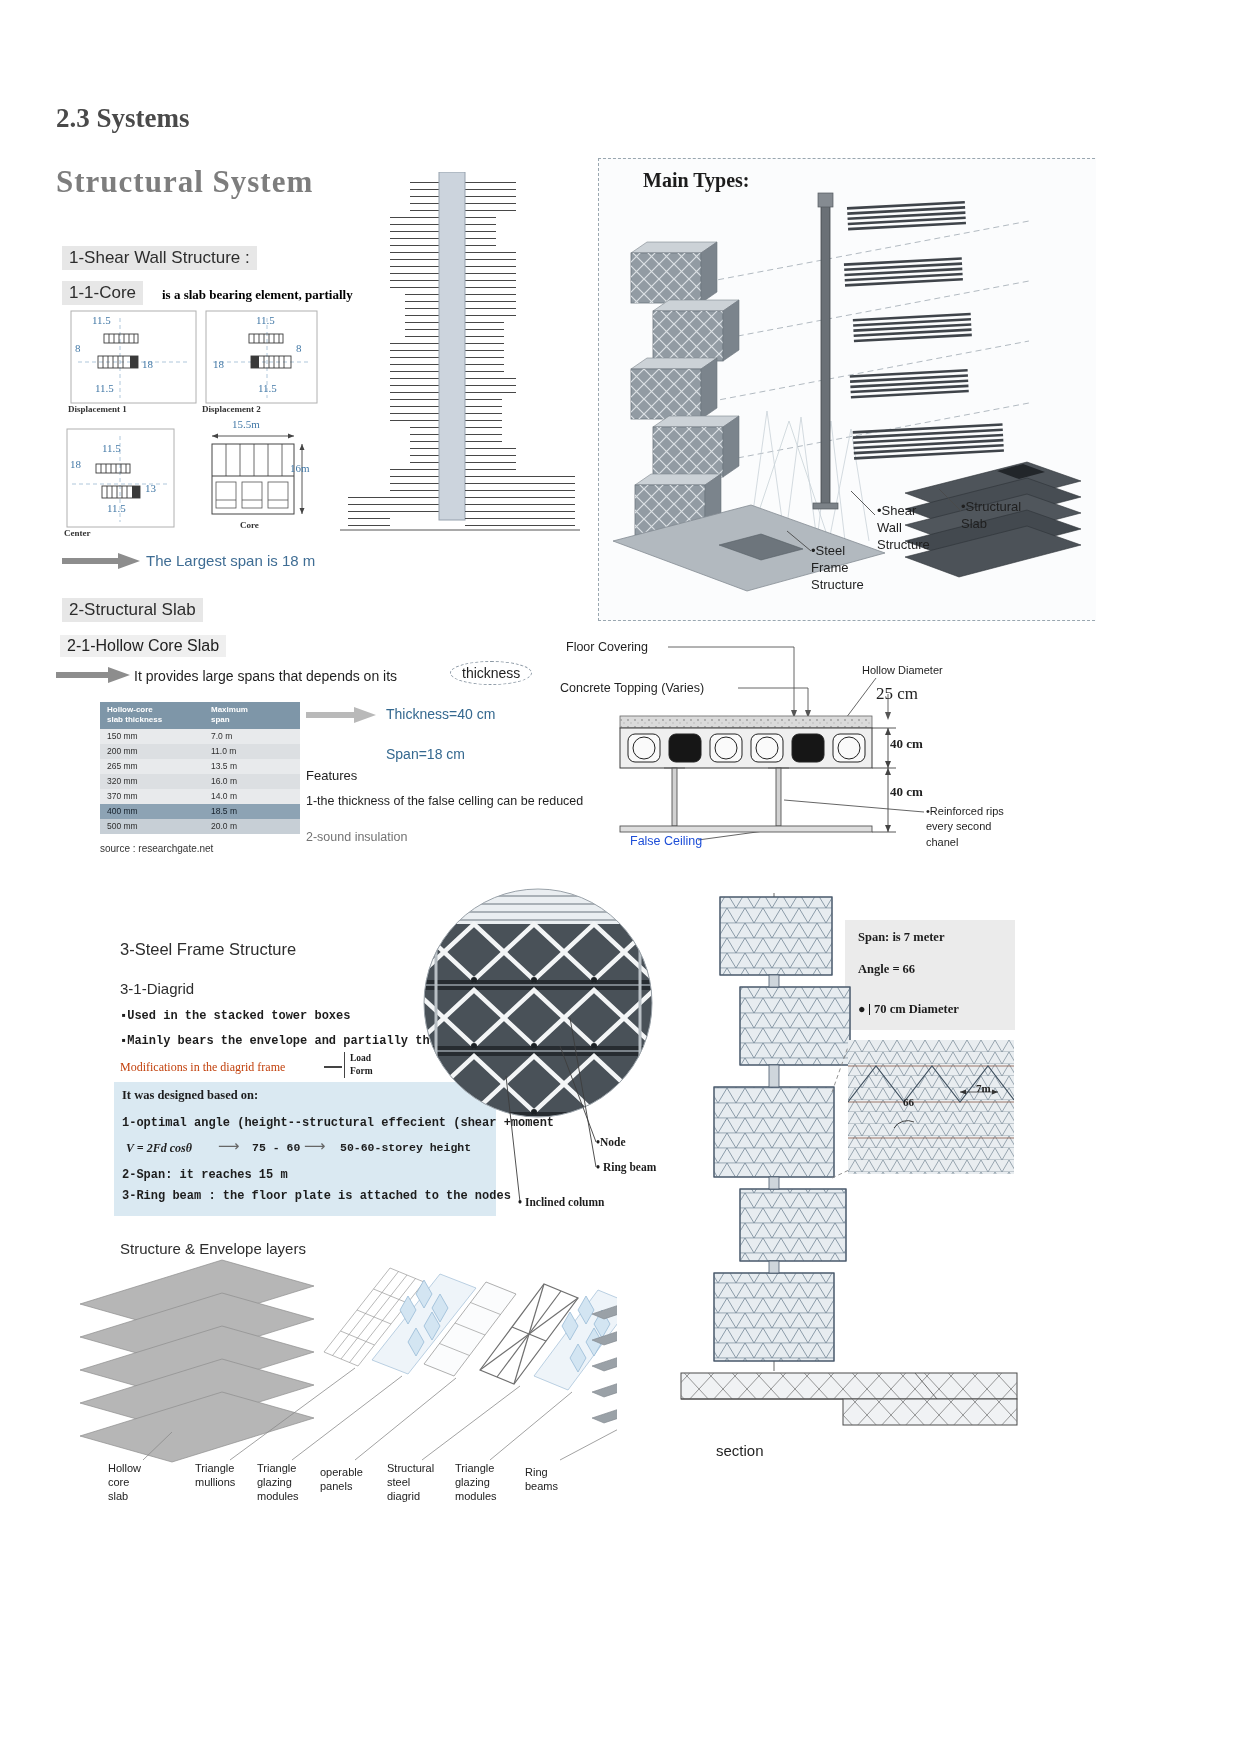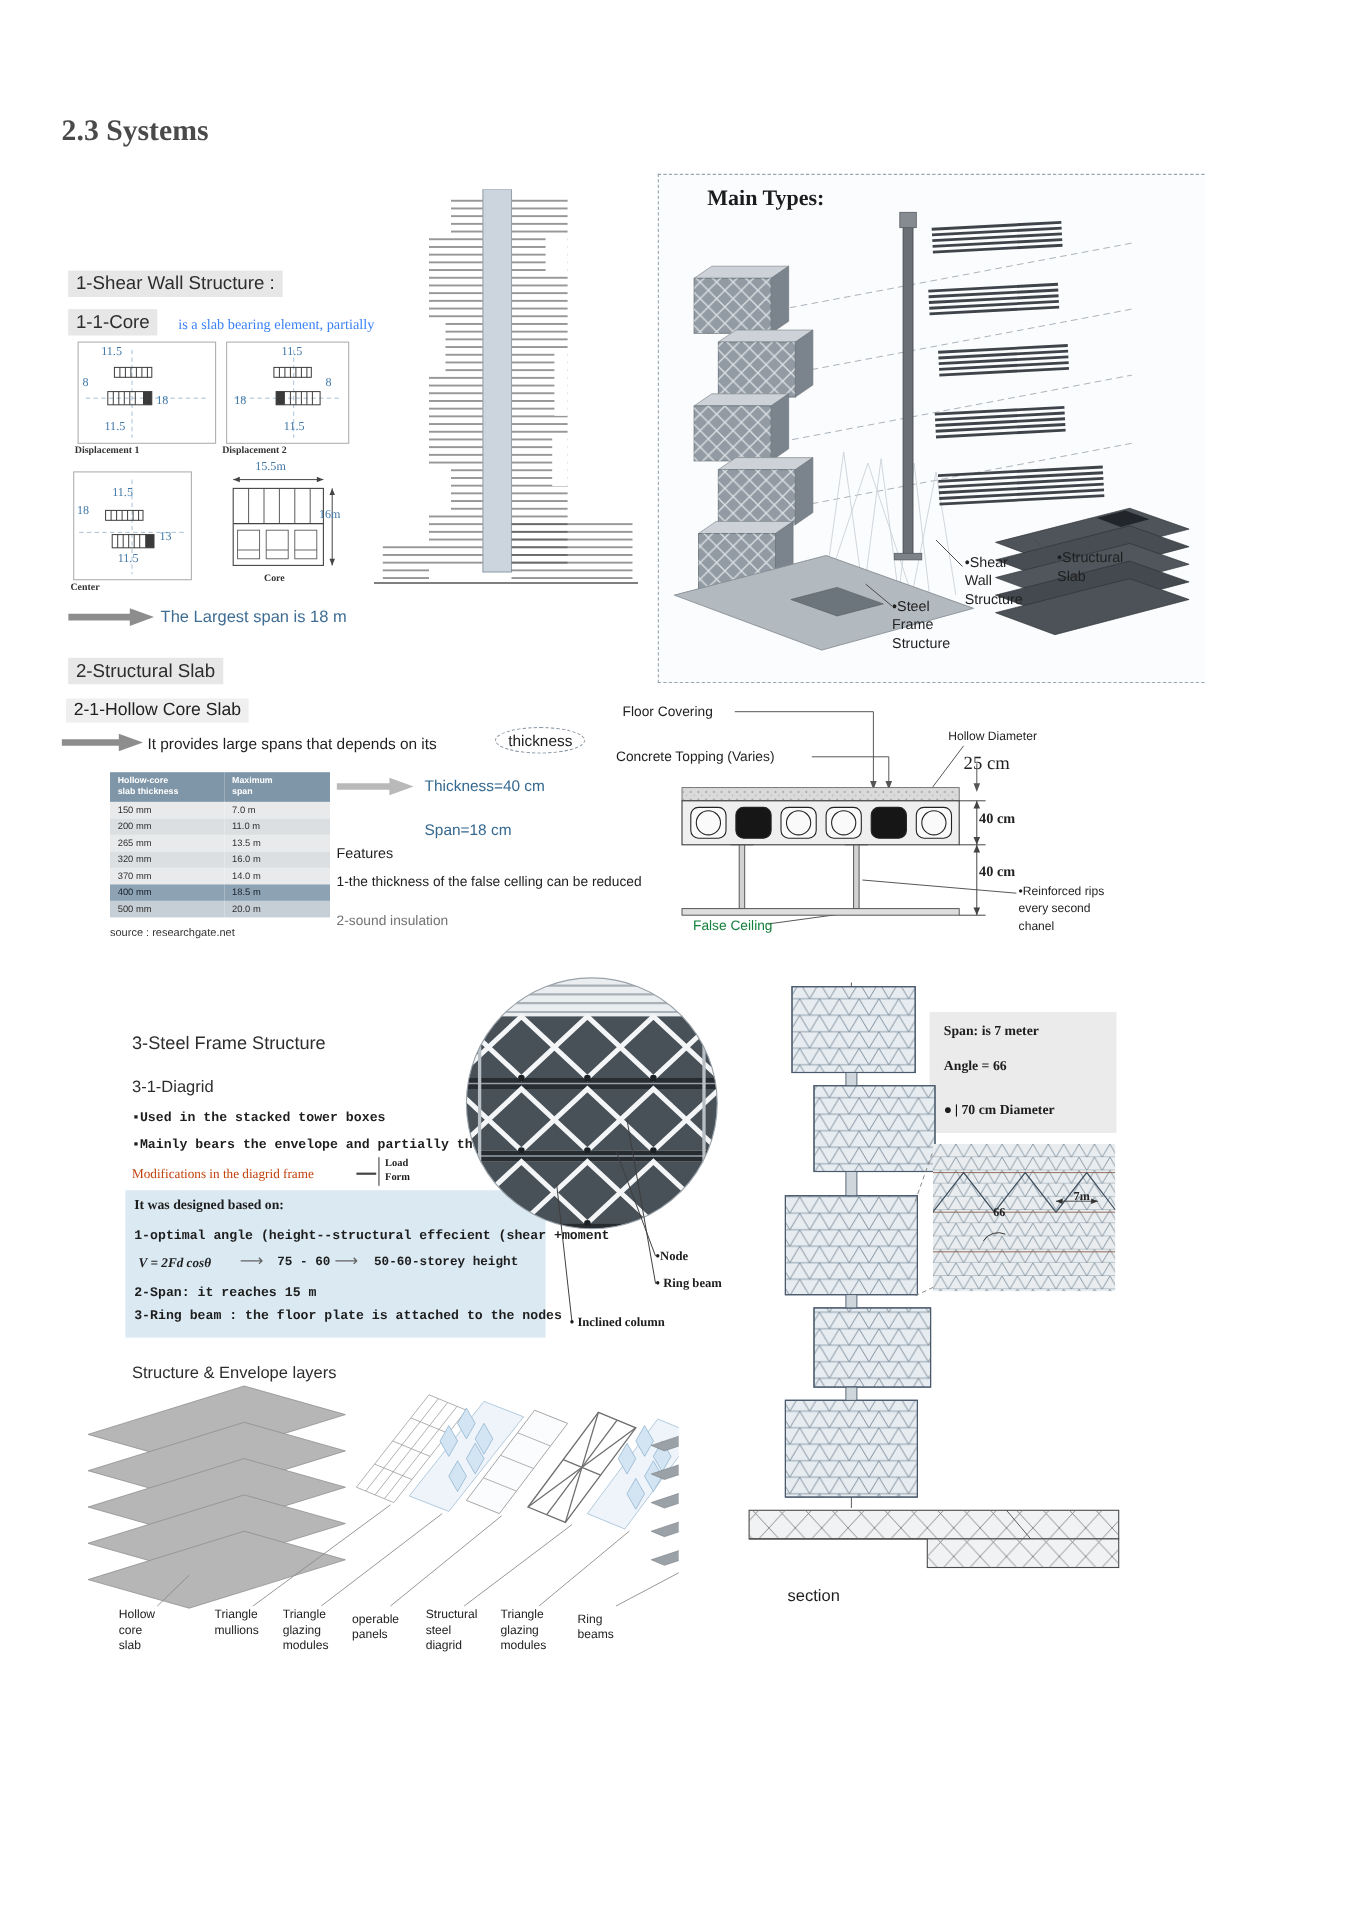--- a/index.html
+++ b/index.html
@@ -30,24 +30,25 @@
   .envlab{font-size:11px;color:#222;width:70px;text-align:left;line-height:1.25}
   .brace{display:inline-block;border-left:1.5px solid #444;padding-left:5px;font-family:"Liberation Serif",serif;font-size:9.5px;line-height:1.35;color:#1d1d1d;font-weight:bold}
   .tick{display:inline-block;width:1.5px;height:11px;background:#111;margin:0 4px -2px 3px}
 </style>
 </head>
 <body>
 
 <div id="page">
 
   <div class="abs serif" style="left:56px;top:103px;font-size:27px;font-weight:bold;color:#4a4a4a">2.3 Systems</div>
+  <div class="abs serif" style="left:56px;top:164px;font-size:31px;font-weight:bold;color:#7d7d7d;letter-spacing:1px">Structural System</div>
 
   <div class="abs hl h1" style="left:62px;top:246px">1-Shear Wall Structure  :</div>
   <div class="abs hl h1" style="left:62px;top:281px">1-1-Core</div>
-  <div class="abs serif" style="left:162px;top:287px;font-size:13px;font-weight:normal;color:#3b82f6">is a slab bearing element, partially</div>
+  <div class="abs serif" style="left:162px;top:287px;font-size:13px;font-weight:bold;color:#000000">is a slab bearing element, partially</div>
 
   <svg class="abs" style="left:70px;top:310px" width="128" height="96" viewBox="0 0 128 96">
     <rect x="1" y="1" width="125" height="92" fill="#fff" stroke="#b0b0b0"></rect>
     <g stroke="#7aa3c4" stroke-width="0.6" stroke-dasharray="4 3">
       <line x1="8" y1="52" x2="120" y2="52"></line>
         <line x1="50" y1="8" x2="50" y2="88"></line>
     </g>
     <g stroke="#3a3a3a" stroke-width="0.9" fill="none">
       <rect x="34" y="24" width="34" height="9"></rect>
       <line x1="39" y1="24" x2="39" y2="33"></line>
@@ -406,21 +407,21 @@
       <polygon points="332,134 329,141 335,141"></polygon>
       <polygon points="332,198 329,191 335,191"></polygon>
     </g>
   </svg>
   <span class="abs" style="left:566px;top:640px;font-size:12.5px;color:#1f1f1f">Floor Covering</span>
   <span class="abs" style="left:560px;top:681px;font-size:12.5px;color:#1f1f1f">Concrete Topping (Varies)</span>
   <span class="abs" style="left:862px;top:664px;font-size:11px;color:#1f1f1f">Hollow Diameter</span>
   <span class="abs serif" style="left:876px;top:684px;font-size:17px;font-weight:normal">25 cm</span>
   <span class="abs serif" style="left:890px;top:736px;font-size:13px;font-weight:bold">40 cm</span>
   <span class="abs serif" style="left:890px;top:784px;font-size:13px;font-weight:bold">40 cm</span>
-  <span class="abs" style="left:630px;top:834px;font-size:12.5px;color:#15803d">False Ceiling</span>
+  <span class="abs" style="left:630px;top:834px;font-size:12.5px;color:#1d4ed8">False Ceiling</span>
   <span class="abs pre" style="left:926px;top:804px;font-size:11px;color:#1f1f1f;line-height:1.4">•Reinforced rips
 every second
 chanel</span>
 
   <div class="abs" style="left:120px;top:940px;font-size:16.5px;color:#2d2d2d">3-Steel Frame Structure</div>
   <div class="abs" style="left:120px;top:980px;font-size:15px;color:#2d2d2d">3-1-Diagrid</div>
   <div class="abs sb" style="left:120px;top:1009px">▪Used in the stacked tower boxes</div>
   <div class="abs sb" style="left:120px;top:1034px">▪Mainly bears the envelope and partially the slabs</div>
   <div class="abs serif" style="left:120px;top:1060px;font-size:12px;color:#c2410c">Modifications in the diagrid frame</div>
   <div class="abs" style="left:324px;top:1066px;width:18px;height:1.5px;background:#444"></div>

